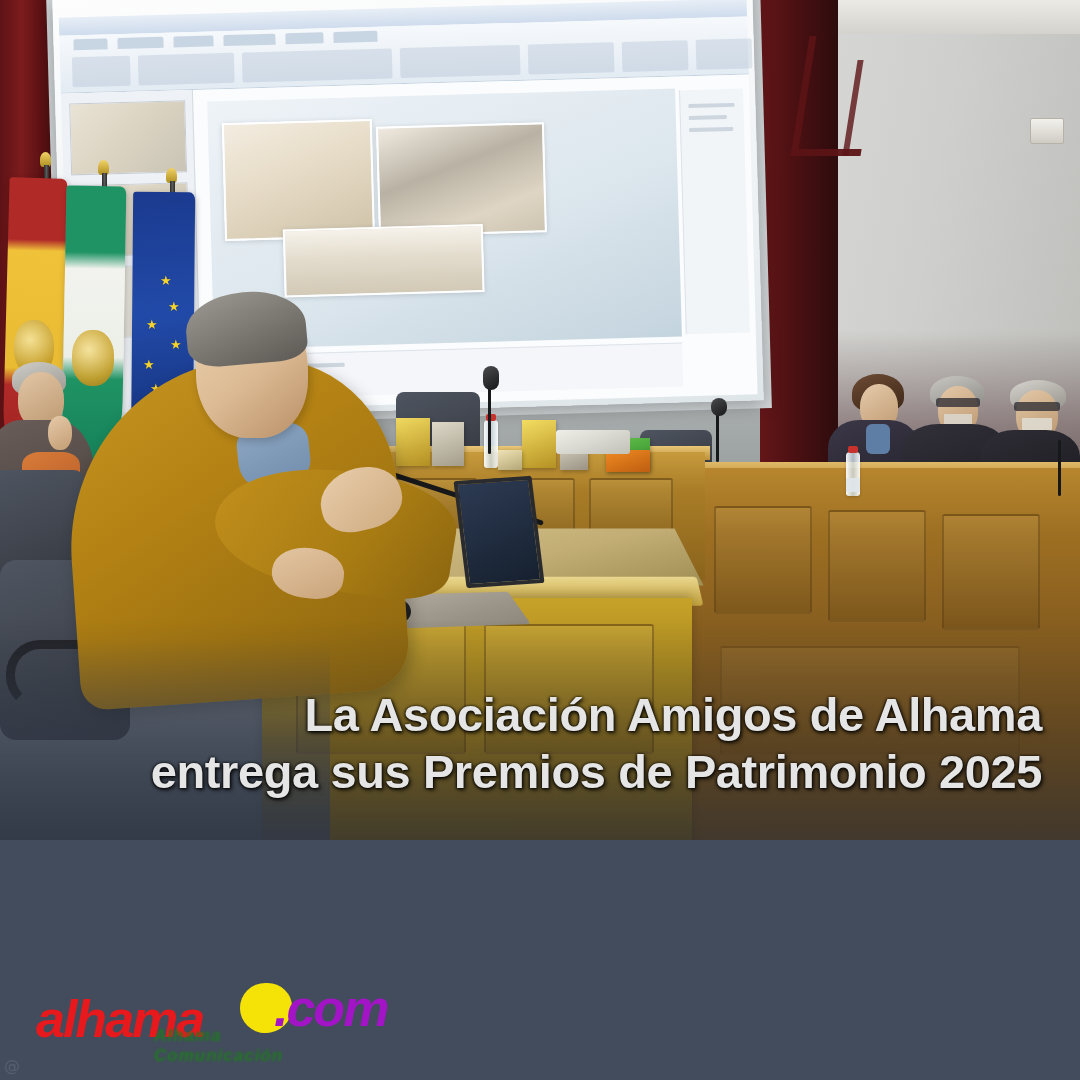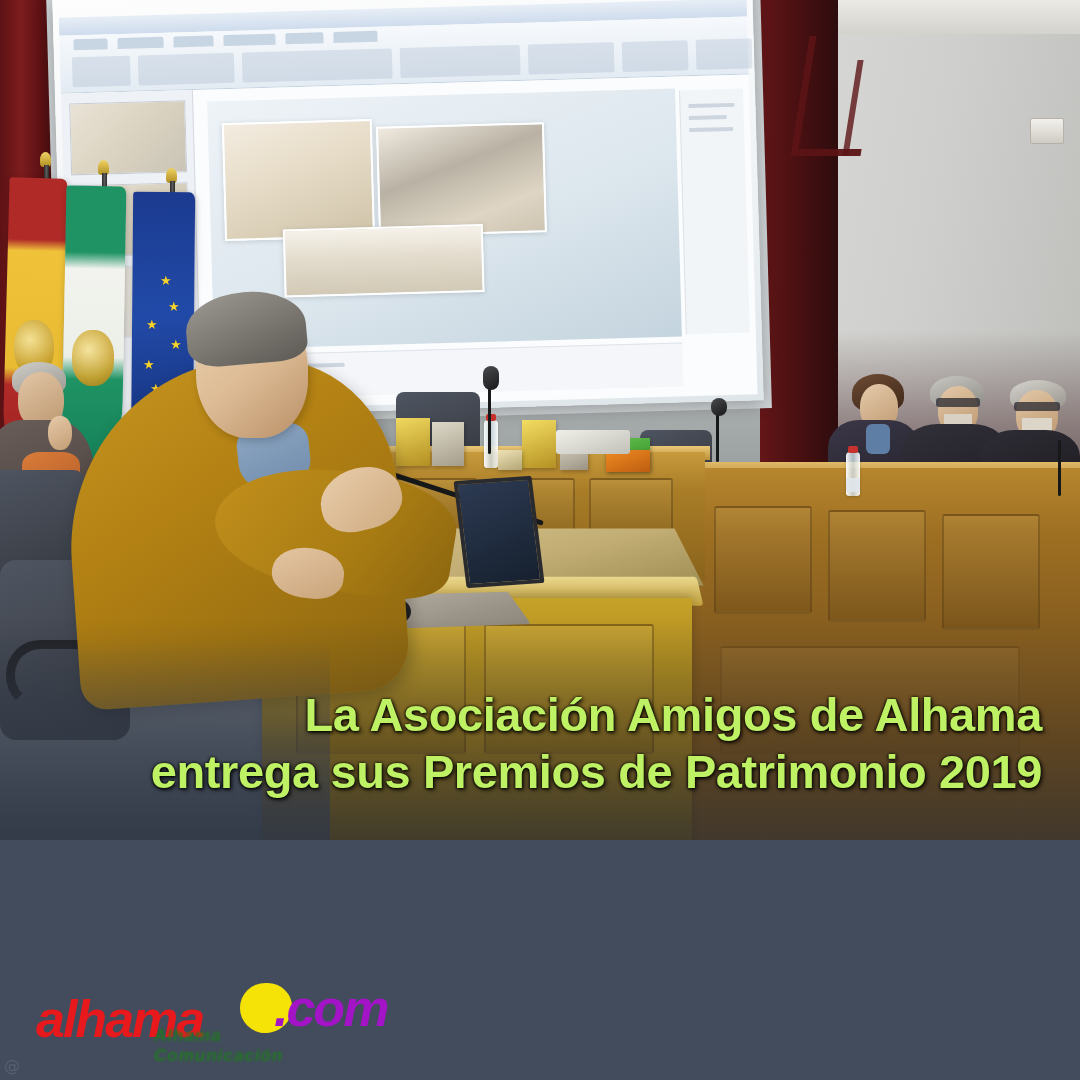--- a/index.html
+++ b/index.html
@@ -153,21 +153,21 @@
     background:linear-gradient(180deg,rgba(60,68,84,0),rgba(64,74,92,.85));}
 
   
   #headline{
     position:absolute;left:0;right:38px;top:686px;
     text-align:right;
     font-weight:700;
     font-size:47px;
     line-height:57px;
     letter-spacing:-.4px;
-    color:#bef264;
+    color:#e5e5e5;
     text-shadow:
       0 0 3px rgba(0,0,0,.85),
       2px 2px 4px rgba(0,0,0,.75),
       -1px 1px 3px rgba(0,0,0,.6);
     z-index:40;
   }
   #headline .ln{display:block;white-space:nowrap;}
 
   
   #logo{position:absolute;left:36px;top:980px;z-index:45;}
@@ -399,21 +399,21 @@
       <div class="speaker-hand"></div>
       <div class="speaker-hand2"></div>
     </div>
 
     <div class="photo-left-fade"></div>
     <div class="photo-fade"></div>
   </div>
 
   <div id="headline">
     <span class="ln">La Asociación Amigos de Alhama</span>
-    <span class="ln">entrega sus Premios de Patrimonio 2019</span>
+    <span class="ln">entrega sus Premios de Patrimonio 2025</span>
   </div>
 
   <div id="logo">
     <div class="logo-row">
       <span class="logo-word">alhama</span>
       <span class="logo-dot"></span>
       <span class="logo-com">.com</span>
       <span class="logo-sub">Alhama Comunicación</span>
     </div>
   </div>

